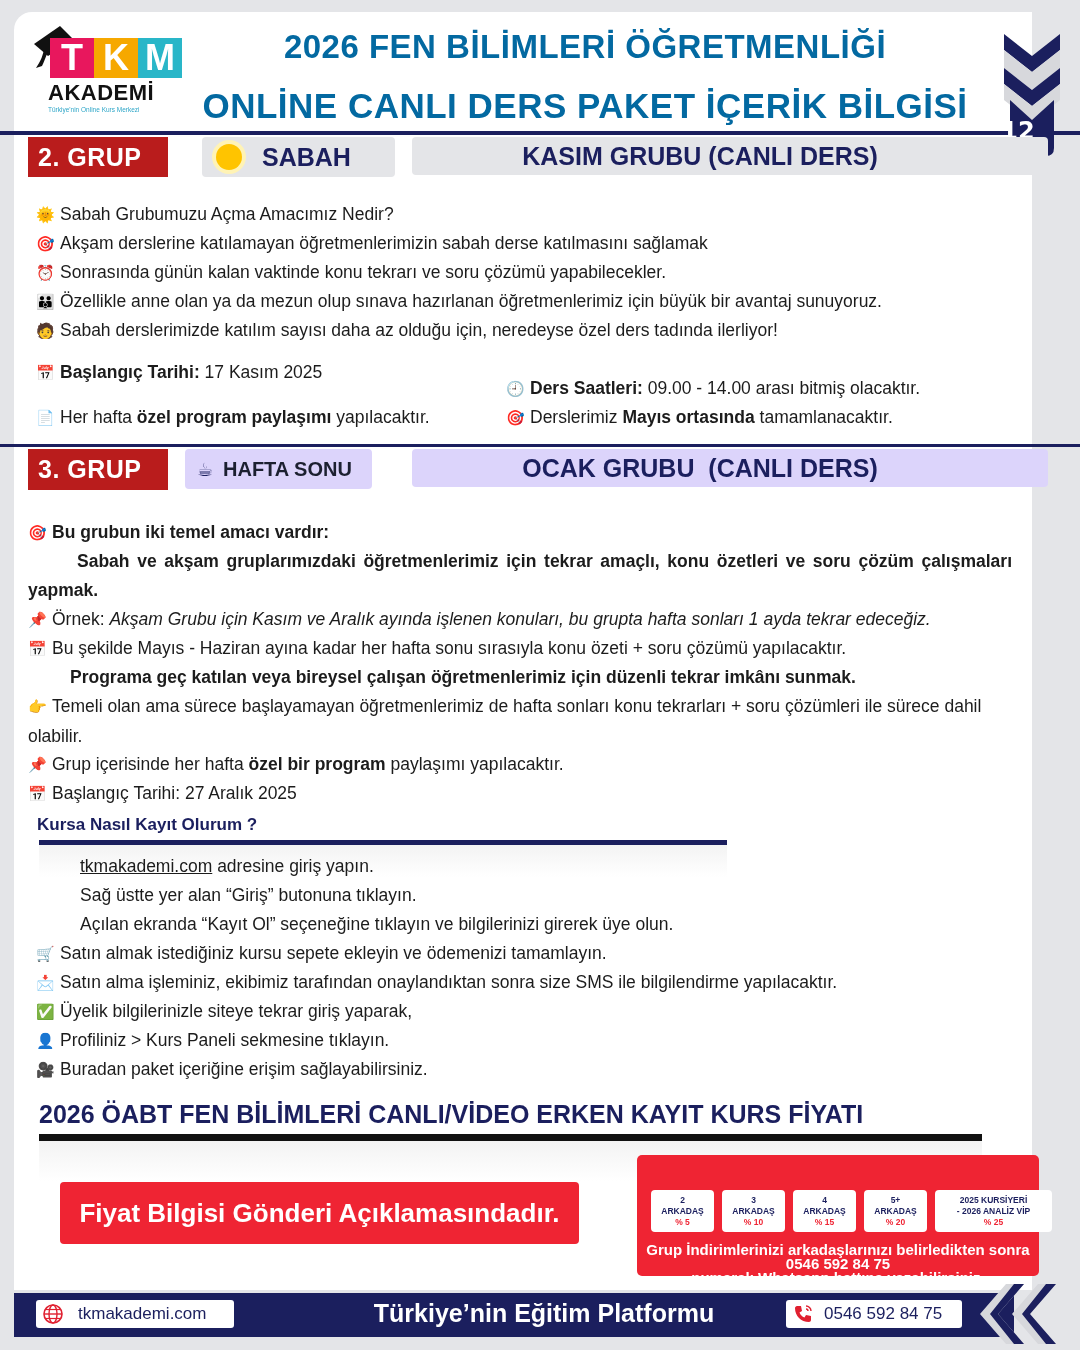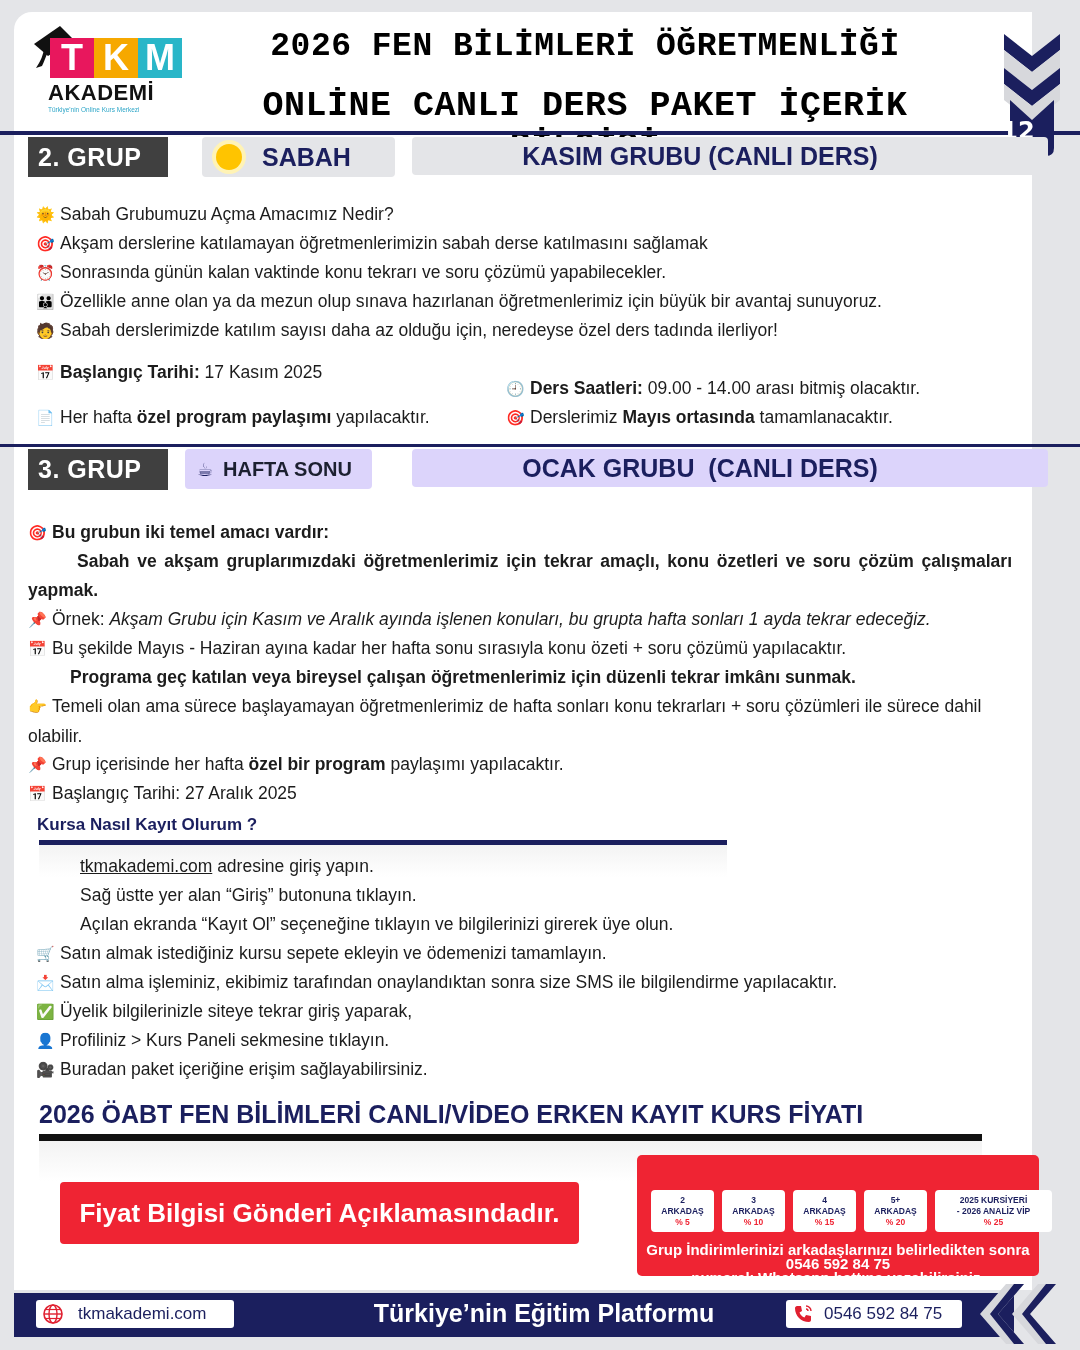--- a/index.html
+++ b/index.html
@@ -21,34 +21,34 @@
   .logo .cap { position: absolute; left: 0; top: 0; width: 46px; height: 48px; }
   .logo .letters { position: absolute; left: 20px; top: 16px; display: flex; }
   .logo .letters span {
     width: 44px; height: 40px; display: flex; align-items: center; justify-content: center;
     color: #fff; font-weight: bold; font-size: 36px; font-family: "Liberation Sans", sans-serif;
   }
   .logo .akademi { position: absolute; left: 18px; top: 58px; font-weight: bold; font-size: 22px; color: #111; letter-spacing: 0.5px; }
   .logo .tag { position: absolute; left: 18px; top: 84px; font-size: 6.5px; color: #2ea6c8; white-space: nowrap; }
   .title {
     position: absolute; left: 190px; width: 790px; text-align: center;
-    font-family: Liberation Mono, monospace; font-weight: bold; color: #000000;
+    font-family: Liberation Sans, sans-serif; font-weight: bold; color: #0369a1;
     letter-spacing: 0.5px;
   }
   .title.t1 { top: 28px; font-size: 33px; }
   .title.t2 { top: 86px; font-size: 35px; }
   .hline { position: absolute; left: 0; right: 0; height: 4px; background: #1b1f5e; }
   .badge12 {
     position: absolute; left: 1004px; top: 34px; width: 56px; height: 124px;
   }
   .side-strip { position: absolute; left: 1032px; top: 12px; width: 30px; height: 1278px; background: #e4e5e8; }
 
   
   .grp-tag {
-    position: absolute; background: #404040; color: #fff; font-weight: bold; font-size: 25px;
+    position: absolute; background: #b91c1c; color: #fff; font-weight: bold; font-size: 25px;
     display: flex; align-items: center; padding-left: 10px; letter-spacing: 0.5px;
   }
   .pill {
     position: absolute; border-radius: 4px; display: flex; align-items: center;
     font-weight: bold; color: #1b1f5e;
   }
   .pill.gray { background: #e4e5e8; }
   .pill.lav { background: #dcd4fb; }
   .sun { width: 26px; height: 26px; border-radius: 50%; background: #ffc400; box-shadow: 0 0 0 4px #fff3b5; margin-right: 20px; margin-left: 14px; }
 

